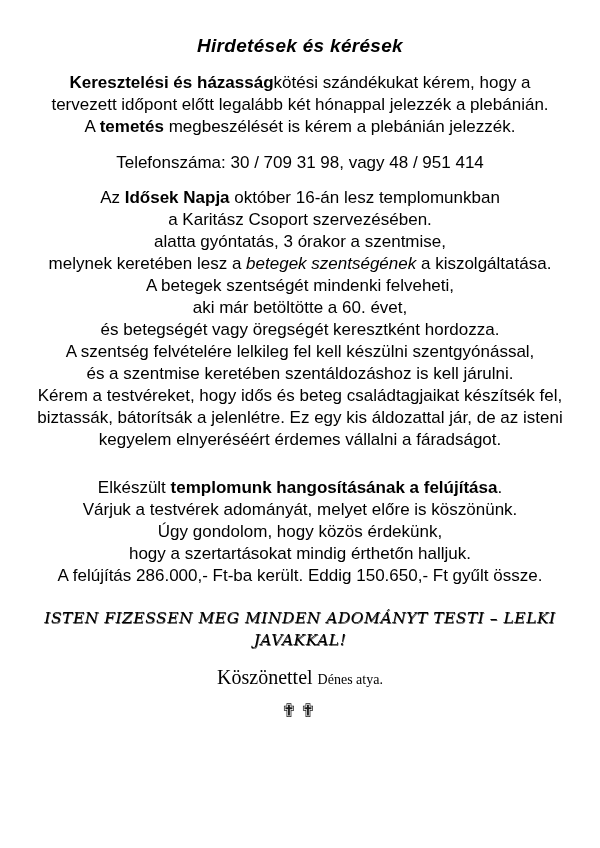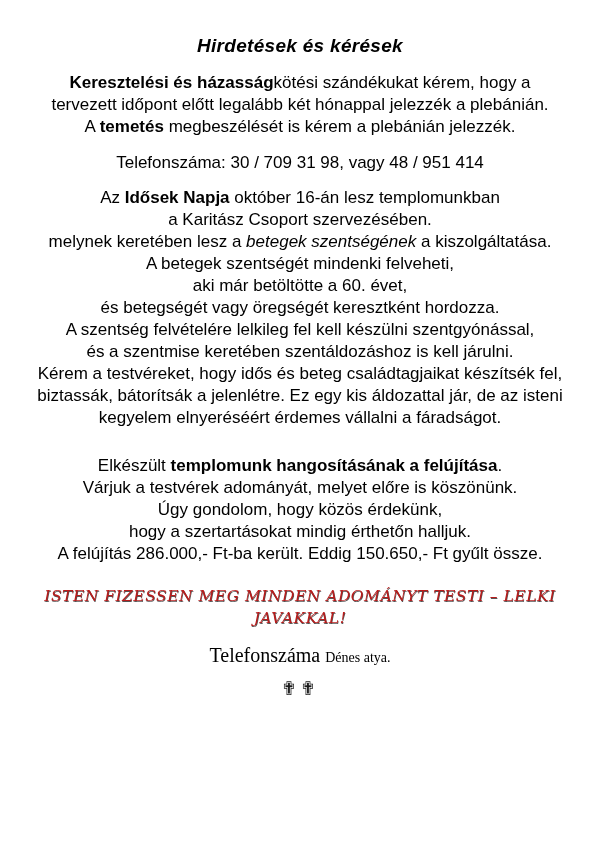--- a/index.html
+++ b/index.html
@@ -31,21 +31,21 @@
   .para-sound    { margin-top: 26px; }
   .b { font-weight: bold; }
   .i { font-style: italic; }
   .blessing {
     margin-top: 20px;
     font-family: "DejaVu Serif", serif;
     font-style: italic;
     font-size: 15.5px;
     line-height: 22px;
     letter-spacing: 0.5px;
-    color: #b91c1c;
+    color: #000000;
     text-shadow: 0.5px 0.5px 0 #555;
   }
   .signature {
     margin-top: 14px;
     font-family: "Liberation Serif", serif;
     line-height: 24px;
   }
   .signature .thanks { font-size: 20px; }
   .signature .name   { font-size: 14px; }
   .crosses {
@@ -70,20 +70,21 @@
     <p class="line"><span>A </span><span class="b">temetés</span><span> megbeszélését is kérem a plebánián jelezzék.</span></p>
   </div>
 
   <div class="para para-address">
     <p class="line">Telefonszáma: 30 / 709 31 98, vagy 48 / 951 414</p>
   </div>
 
   <div class="para para-elderly">
     <p class="line"><span>Az </span><span class="b">Idősek Napja</span><span> október 16-án lesz templomunkban</span></p>
     <p class="line">a Karitász Csoport szervezésében.</p>
+    <p class="line">alatta gyóntatás, 3 órakor a szentmise,</p>
     <p class="line"><span>melynek keretében lesz a </span><span class="i">betegek szentségének</span><span> a kiszolgáltatása.</span></p>
     <p class="line">A betegek szentségét mindenki felveheti,</p>
     <p class="line">aki már betöltötte a 60. évet,</p>
     <p class="line">és betegségét vagy öregségét keresztként hordozza.</p>
     <p class="line">A szentség felvételére lelkileg fel kell készülni szentgyónással,</p>
     <p class="line">és a szentmise keretében szentáldozáshoz is kell járulni.</p>
     <p class="line">Kérem a testvéreket, hogy idős és beteg családtagjaikat készítsék fel,</p>
     <p class="line">biztassák, bátorítsák a jelenlétre. Ez egy kis áldozattal jár, de az isteni</p>
     <p class="line">kegyelem elnyeréséért érdemes vállalni a fáradságot.</p>
   </div>
@@ -92,17 +93,17 @@
   <div class="para para-sound">
     <p class="line"><span>Elkészült </span><span class="b">templomunk hangosításának a felújítása</span><span>.</span></p>
     <p class="line">Várjuk a testvérek adományát, melyet előre is köszönünk.</p>
     <p class="line">Úgy gondolom, hogy közös érdekünk,</p>
     <p class="line">hogy a szertartásokat mindig érthetőn halljuk.</p>
     <p class="line">A felújítás 286.000,- Ft-ba került. Eddig 150.650,- Ft gyűlt össze.</p>
   </div>
 
   <p class="line blessing">ISTEN FIZESSEN MEG MINDEN ADOMÁNYT TESTI – LELKI JAVAKKAL!</p>
 
-  <p class="line signature"><span class="thanks">Telefonszáma </span><span class="name">Dénes atya.</span></p>
+  <p class="line signature"><span class="thanks">Köszönettel </span><span class="name">Dénes atya.</span></p>
 
   <p class="crosses">✟✟</p>
 
 </div>
 
 </body></html>

